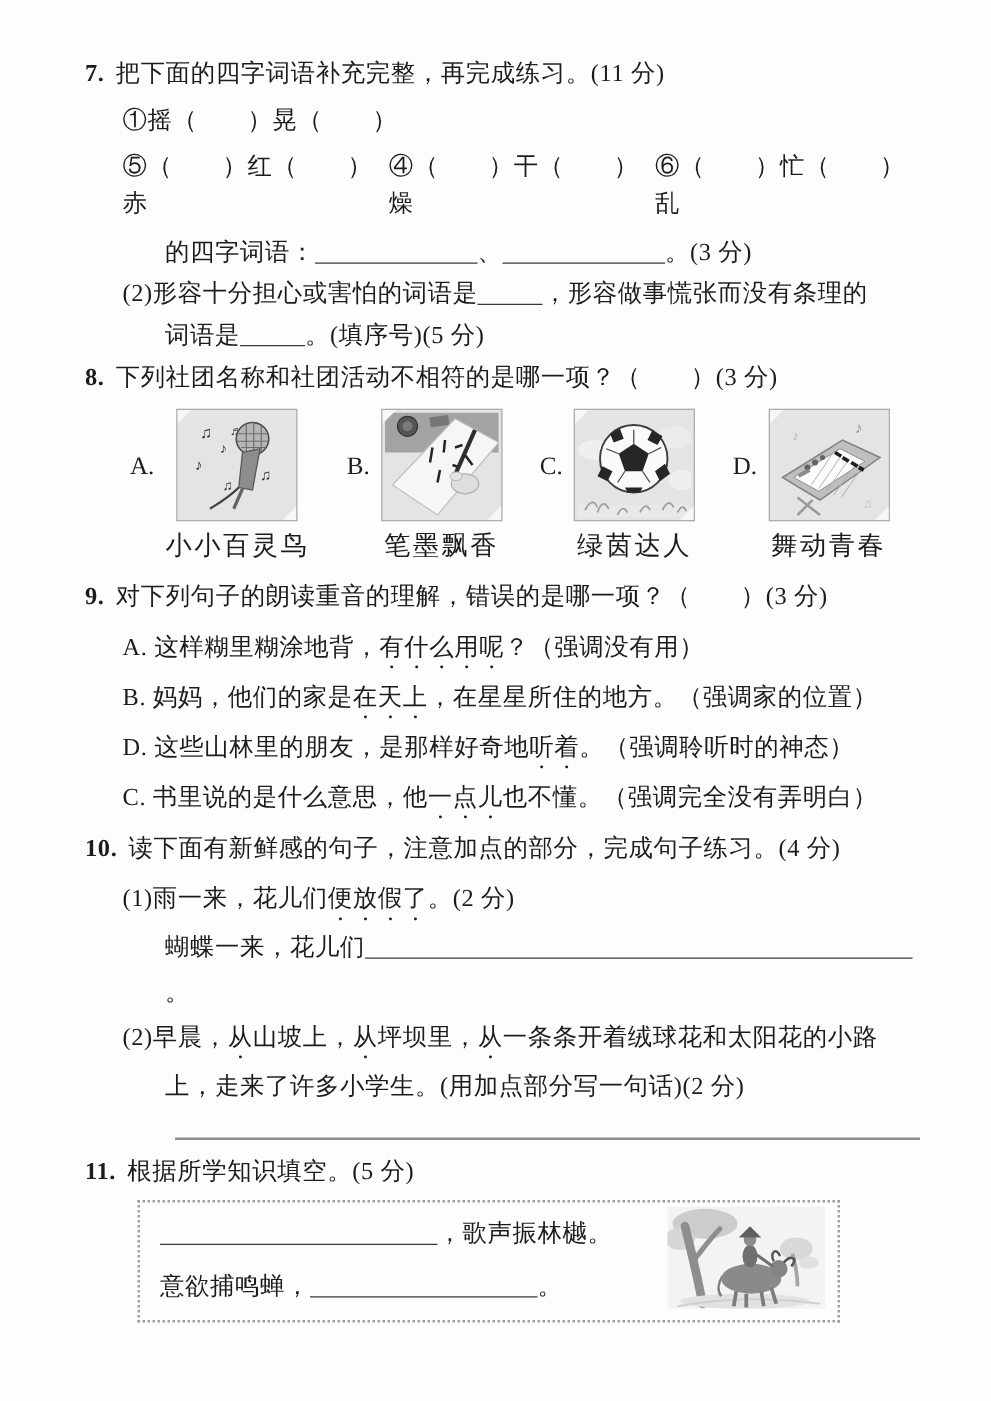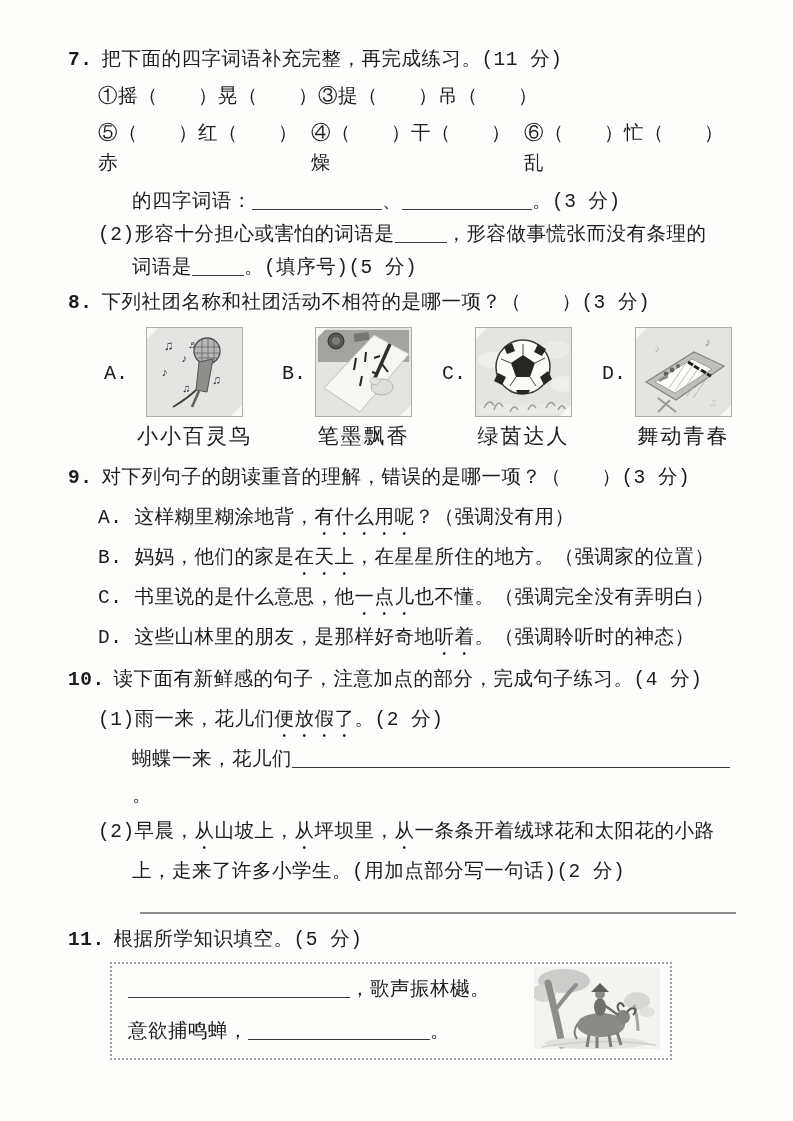--- a/index.html
+++ b/index.html
@@ -7,21 +7,21 @@
   .page {
     position:relative;
     width:793px; height:1121px;
     background:#fdfdfc;
     font-family:"Liberation Serif","DejaVu Serif",serif;
     color:#1c1c1c;
     font-size:19.5px;
     padding:46px 56px 0 68px;
     overflow:hidden;
   }
-  .q { margin-bottom:4px;font-family:Liberation Mono, monospace; }
+  .q { margin-bottom:4px; }
   .qheader { line-height:28px; margin-bottom:8px; letter-spacing:0.5px; }
   .qno { font-weight:bold; margin-right:9px; }
   .line { line-height:33px; letter-spacing:0.5px; }
   .indent1 { padding-left:30px; }
   .indent2 { padding-left:64px; }
   .idiom-row { display:flex; padding-left:30px; line-height:30px; margin-bottom:7px; letter-spacing:0.5px; }
   .blank { display:inline-block; height:1.05em; border-bottom:1.3px solid #3a3a3a; vertical-align:baseline; transform:translateY(3px); }
   .emph {
     -webkit-text-emphasis:filled dot #1c1c1c;
     -webkit-text-emphasis-position:under right;
@@ -68,21 +68,20 @@
 <body>
 
 <div class="page">
 
   <section class="q">
     <div class="qheader">
       <span class="qno">7.</span><span>把下面的四字词语补充完整，再完成练习。(11 分)</span>
     </div>
     <div class="idiom-row">
       <span>①摇（　　）晃（　　）</span>
-      <span>③提（　　）吊（　　）</span>
     </div>
     <div class="idiom-row">
       <span>⑤（　　）红（　　）赤</span>
       <span>④（　　）干（　　）燥</span>
       <span>⑥（　　）忙（　　）乱</span>
     </div>
     <div class="line indent2"><span>的四字词语：</span><span class="blank" style="width: 130px;"></span><span>、</span><span class="blank" style="width: 130px;"></span><span>。(3 分)</span></div>
     <div class="line indent1"><span>(2)形容十分担心或害怕的词语是</span><span class="blank" style="width: 52px;"></span><span>，形容做事慌张而没有条理的</span></div>
     <div class="line indent2"><span>词语是</span><span class="blank" style="width: 52px;"></span><span>。(填序号)(5 分)</span></div>
   </section>
@@ -185,22 +184,22 @@
 
     </div>
   </section>
 
   <section class="q">
     <div class="qheader">
       <span class="qno">9.</span><span>对下列句子的朗读重音的理解，错误的是哪一项？（　　）(3 分)</span>
     </div>
     <div class="line indent1" style="line-height:37px"><span>A. 这样糊里糊涂地背，</span><span class="emph">有什么用呢</span><span>？（强调没有用）</span></div>
     <div class="line indent1" style="line-height:37px"><span>B. 妈妈，他们的家是</span><span class="emph">在天上</span><span>，在星星所住的地方。（强调家的位置）</span></div>
+    <div class="line indent1" style="line-height:37px"><span>D. 这些山林里的朋友，是那样好奇地</span><span class="emph">听着</span><span>。（强调聆听时的神态）</span></div>
     <div class="line indent1" style="line-height:37px"><span>C. 书里说的是什么意思，他</span><span class="emph">一点儿</span><span>也不懂。（强调完全没有弄明白）</span></div>
-    <div class="line indent1" style="line-height:37px"><span>D. 这些山林里的朋友，是那样好奇地</span><span class="emph">听着</span><span>。（强调聆听时的神态）</span></div>
   </section>
 
   <section class="q" style="margin-top:6px">
     <div class="qheader">
       <span class="qno">10.</span><span>读下面有新鲜感的句子，注意加点的部分，完成句子练习。(4 分)</span>
     </div>
     <div class="line indent1" style="line-height:36px"><span>(1)雨一来，花儿们</span><span class="emph">便放假了</span><span>。(2 分)</span></div>
     <div class="line indent2" style="line-height:36px"><span>蝴蝶一来，花儿们</span><span class="blank" style="width: 438px;"></span><span>。</span></div>
     <div class="line indent1" style="line-height:36px"><span>(2)早晨，</span><span class="emph">从</span><span>山坡上，</span><span class="emph">从</span><span>坪坝里，</span><span class="emph">从</span><span>一条条开着绒球花和太阳花的小路</span></div>
     <div class="line indent2" style="line-height:36px"><span>上，走来了许多小学生。(用加点部分写一句话)(2 分)</span></div>

